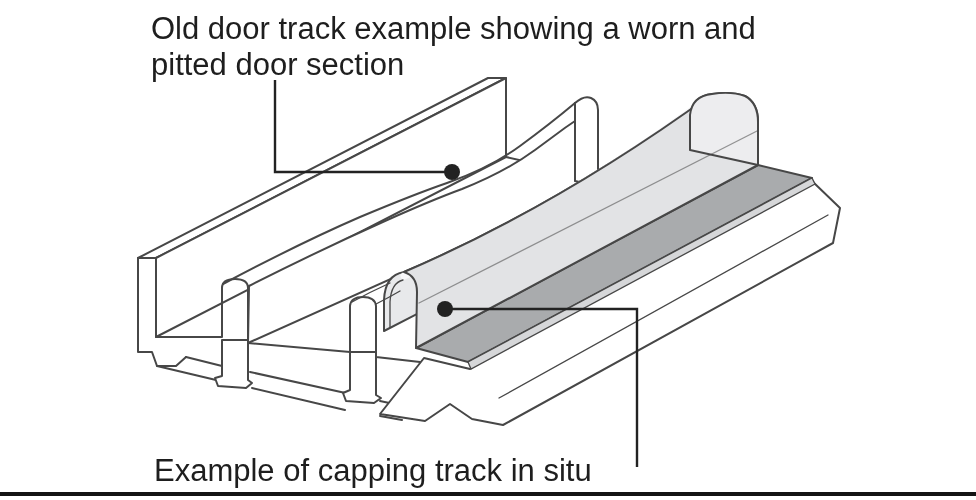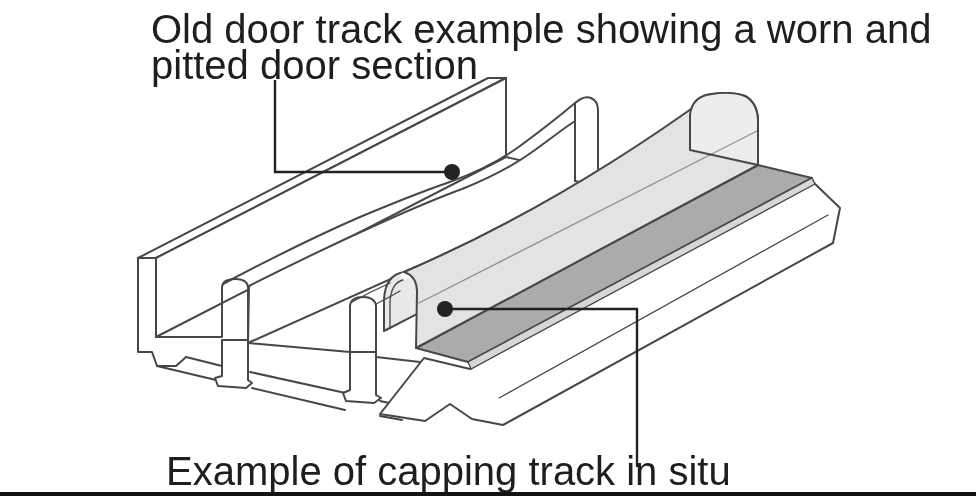--- a/index.html
+++ b/index.html
@@ -5,24 +5,24 @@
   :root{
     --outline:#474747; --leader:#222222; --text:#1e1e1e;
     --cap_light:#e8e9eb; --cap_right:#e2e3e5; --cap_far:#ededef;
     --cap_highlight:#f8f8fa; --flange:#a9abad; --flange_edge:#d6d7d9;
     --rule:#141414; --background:#ffffff;
   }
   html,body{margin:0;padding:0;}
   body{font-family:"Liberation Sans",sans-serif;background:#fff;}
   .stage{position:relative;width:976px;height:500px;background:var(--background);overflow:hidden;}
   .stage svg{position:absolute;left:0;top:0;}
-  .caption{position:absolute;color:var(--text);font-size:40px;line-height:36px;
+  .caption{position:absolute;color:var(--text);font-size:31px;line-height:36px;
            letter-spacing:0px;white-space:nowrap;}
   .caption-top{left:151px;top:11px;}
-  .caption-bottom{left:166px;top:453px;text-align:center;}
+  .caption-bottom{left:154px;top:453px;text-align:center;}
   .bottom-rule{position:absolute;left:0;top:492px;width:976px;height:4px;background:var(--rule);}
   
   .ln{stroke:var(--outline);stroke-width:2;fill:none;stroke-linejoin:round;stroke-linecap:round;}
   .lnthin{stroke:var(--outline);stroke-width:1.3;fill:none;stroke-linecap:round;}
   .fw{fill:#ffffff;stroke:var(--outline);stroke-width:2;stroke-linejoin:round;}
   .lead{stroke:var(--leader);stroke-width:2.4;fill:none;}
   .dot{fill:var(--leader);}
 </style>
 </head>
 <body>

